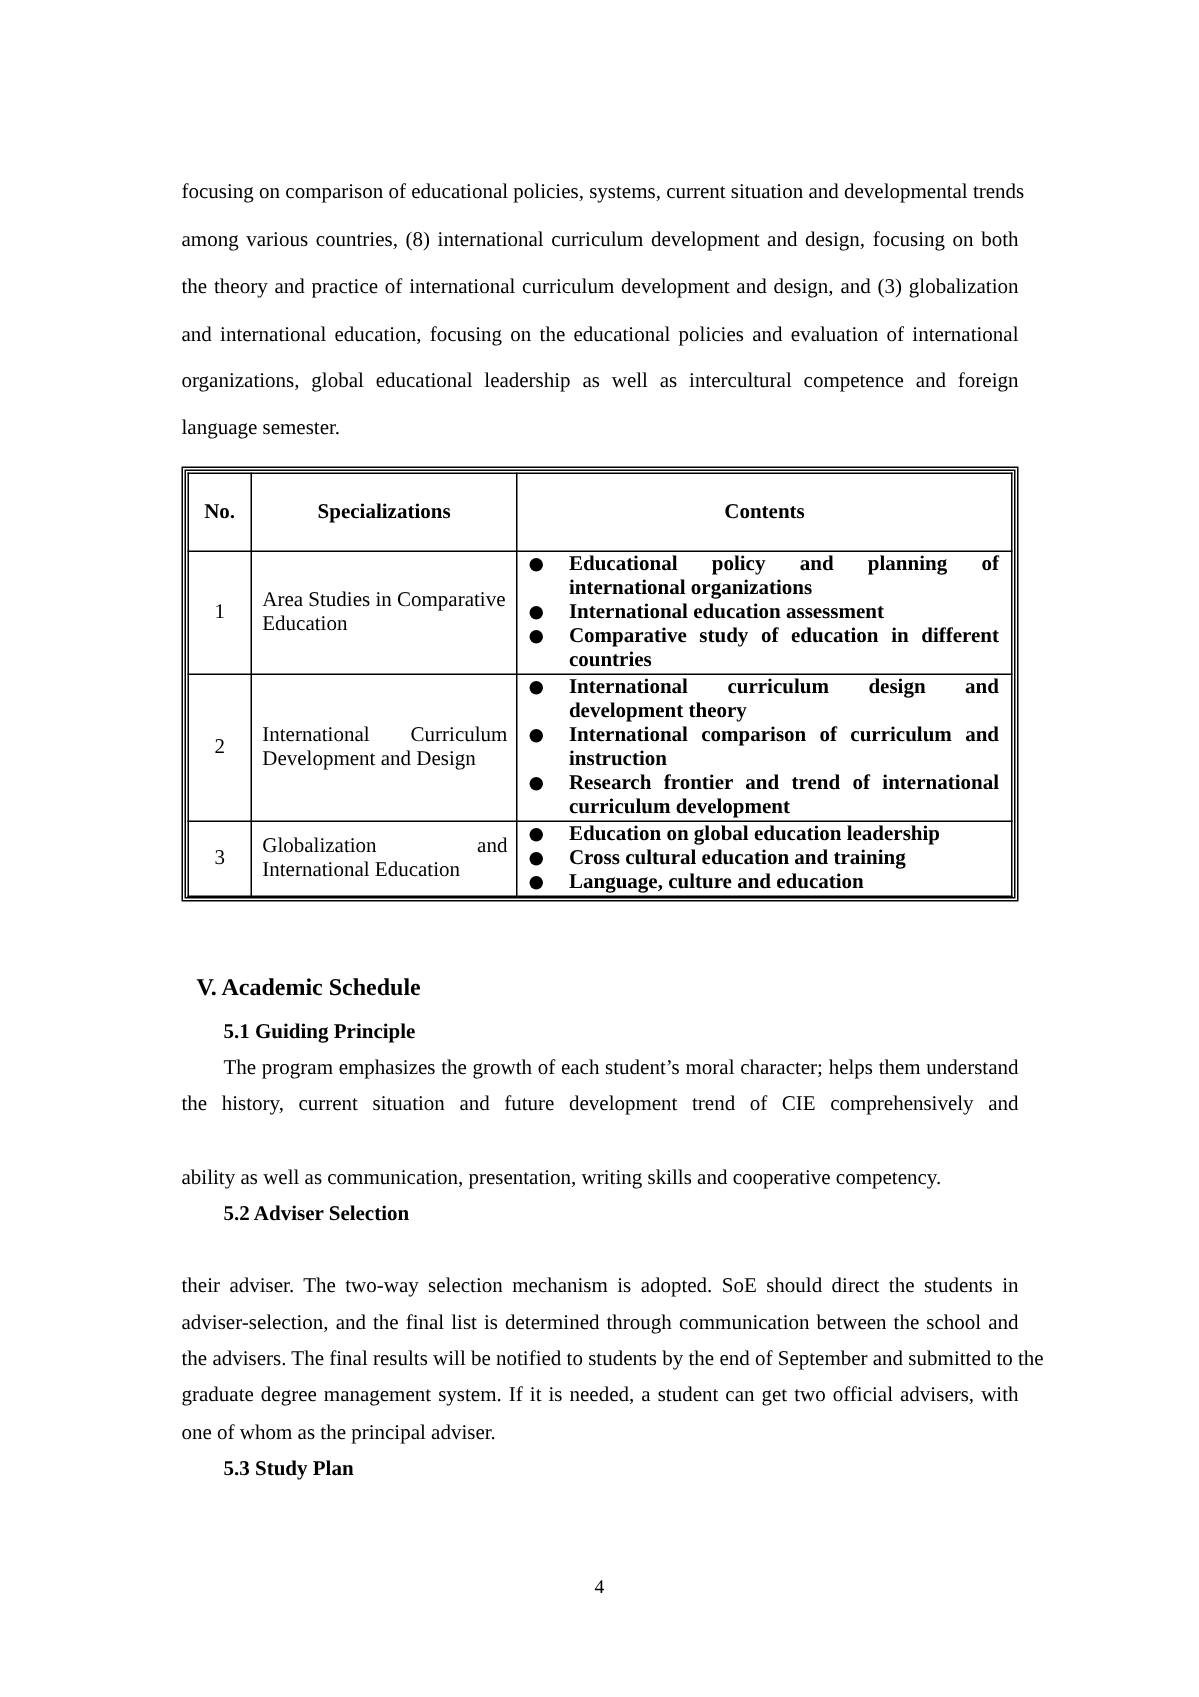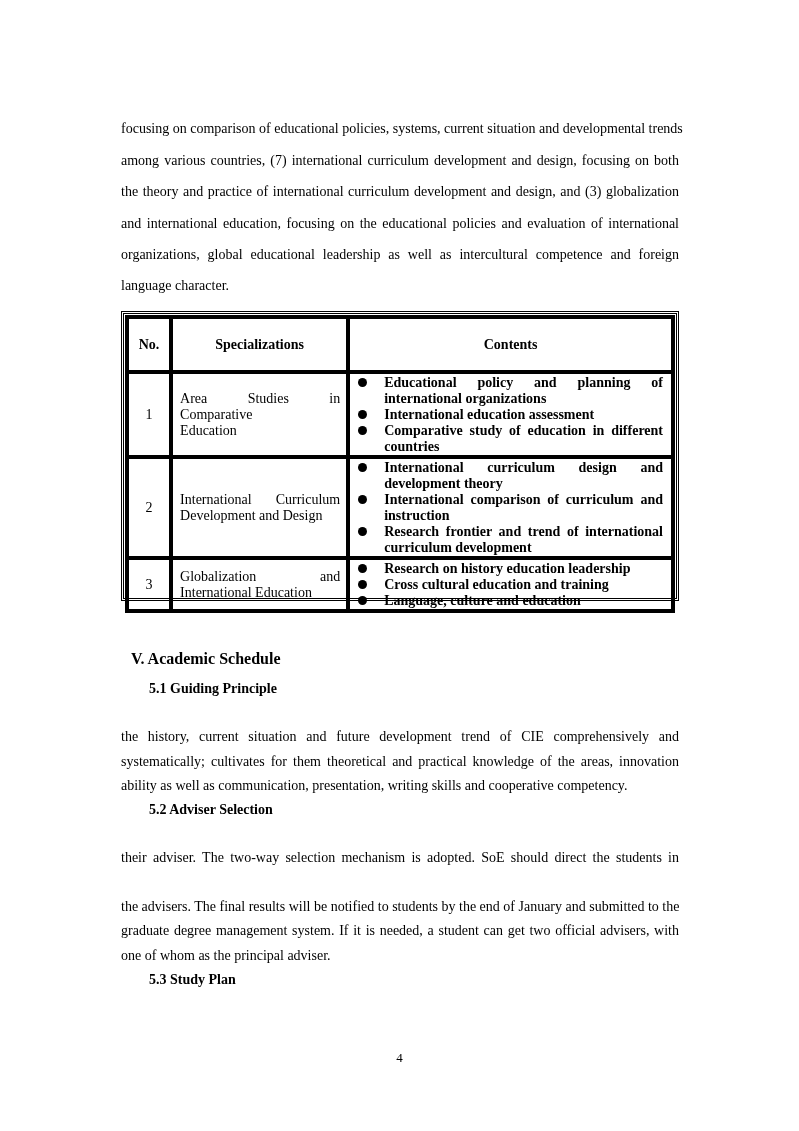--- a/index.html
+++ b/index.html
@@ -21,21 +21,21 @@
 
   
   .tbl-outer {
     position: absolute; left: 121px; top: 295px; width: 558px; height: 290px;
     border: 3px double #000; box-sizing: border-box;
   }
   table {
     position: absolute; left: 125px; top: 299px; width: 550px;
     border-collapse: collapse; font-size: 14px; line-height: 16px;
   }
-  td, th { border: 4px solid #000000; padding: 0; vertical-align: middle; }
+  td, th { border: 1px solid #000000; padding: 0; vertical-align: middle; }
   th { font-weight: bold; height: 51px; }
   .c-no { width: 41px; text-align: center; }
   .c-spec { width: 177px; }
   .c-cont { width: 330px; }
   .spec-text { padding: 0 6px 0 7px; text-align: justify; text-align-last: left; }
   .spec-just { text-align-last: justify; }
   ul { list-style: none; margin: 0; padding: 0 8px 0 0; font-weight: bold; }
   li { position: relative; padding-left: 34px; text-align: justify; }
   li .bullet {
     position: absolute; left: 8px; top: 3px; width: 9px; height: 9px;
@@ -46,25 +46,25 @@
   .r3 td { height: 49px; }
   .pagenum { position: absolute; left: 0; width: 799px; top: 1034px; text-align: center; font-size: 13px; }
 </style>
 </head>
 <body>
 
 <div class="page">
 
   <div>
     <div class="line" style="top:105px">focusing on comparison of educational policies, systems, current situation and developmental trends</div>
-    <div class="line" style="top:137px">among various countries, (7) international curriculum development and design, focusing on both</div>
+    <div class="line" style="top:137px">among various countries, (8) international curriculum development and design, focusing on both</div>
     <div class="line" style="top:168px">the theory and practice of international curriculum development and design, and (3) globalization</div>
     <div class="line" style="top:200px">and international education, focusing on the educational policies and evaluation of international</div>
     <div class="line" style="top:231px">organizations, global educational leadership as well as intercultural competence and foreign</div>
-    <div class="line last" style="top:262px">language character.</div>
+    <div class="line last" style="top:262px">language semester.</div>
   </div>
 
   <div class="tbl-outer"></div>
   <table>
     <tbody>
         <tr>
       <th class="c-no">No.</th>
       <th class="c-spec">Specializations</th>
       <th class="c-cont">Contents</th>
     </tr>
@@ -97,38 +97,39 @@
       </td>
     </tr>
     <tr class="r3">
       <td class="c-no">3</td>
       <td class="c-spec">
         <div class="spec-text spec-just">Globalization and</div>
         <div class="spec-text">International Education</div>
       </td>
       <td class="c-cont">
         <ul>
-          <li><span class="bullet"></span><span>Research on history education leadership</span></li>
+          <li><span class="bullet"></span><span>Education on global education leadership</span></li>
           <li><span class="bullet"></span><span>Cross cultural education and training</span></li>
           <li><span class="bullet"></span><span>Language, culture and education</span></li>
         </ul>
       </td>
     </tr>
   </tbody>
     </table>
 
   <div class="h1" style="top:634px">V. Academic Schedule</div>
 
   <div class="h2" style="top:665px">5.1 Guiding Principle</div>
+  <div class="line indent" style="top:689px">The program emphasizes the growth of each student’s moral character; helps them understand</div>
   <div class="line" style="top:713px">the history, current situation and future development trend of CIE comprehensively and</div>
-  <div class="line" style="top:738px">systematically; cultivates for them theoretical and practical knowledge of the areas, innovation</div>
   <div class="line last" style="top:762px">ability as well as communication, presentation, writing skills and cooperative competency.</div>
 
   <div class="h2" style="top:786px">5.2 Adviser Selection</div>
   <div class="line" style="top:834px">their adviser. The two-way selection mechanism is adopted. SoE should direct the students in</div>
-  <div class="line" style="top:883px">the advisers. The final results will be notified to students by the end of January and submitted to the</div>
+  <div class="line" style="top:859px">adviser-selection, and the final list is determined through communication between the school and</div>
+  <div class="line" style="top:883px">the advisers. The final results will be notified to students by the end of September and submitted to the</div>
   <div class="line" style="top:907px">graduate degree management system. If it is needed, a student can get two official advisers, with</div>
   <div class="line last" style="top:932px">one of whom as the principal adviser.</div>
 
   <div class="h2" style="top:956px">5.3 Study Plan</div>
 
   <div class="pagenum">4</div>
 </div>
 
 </body></html>

